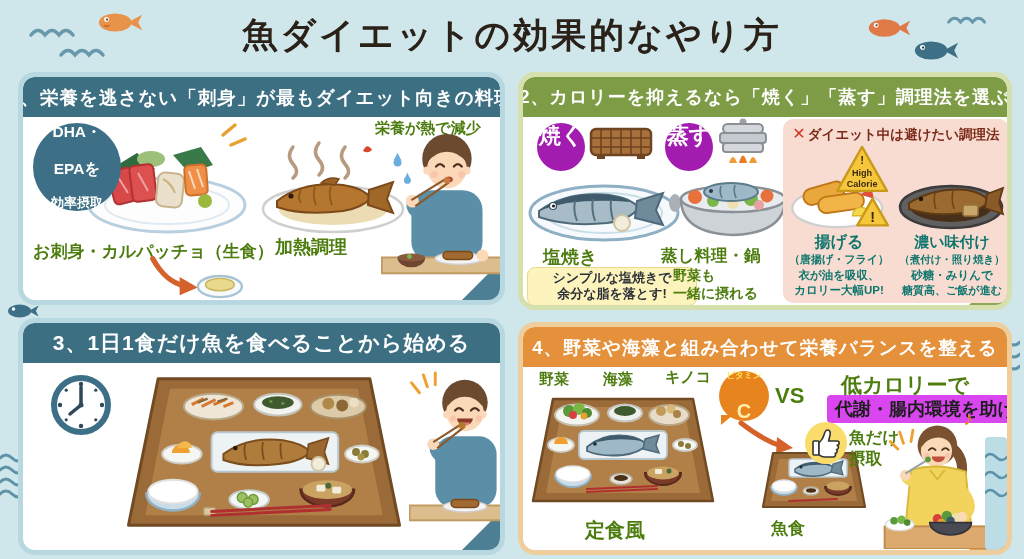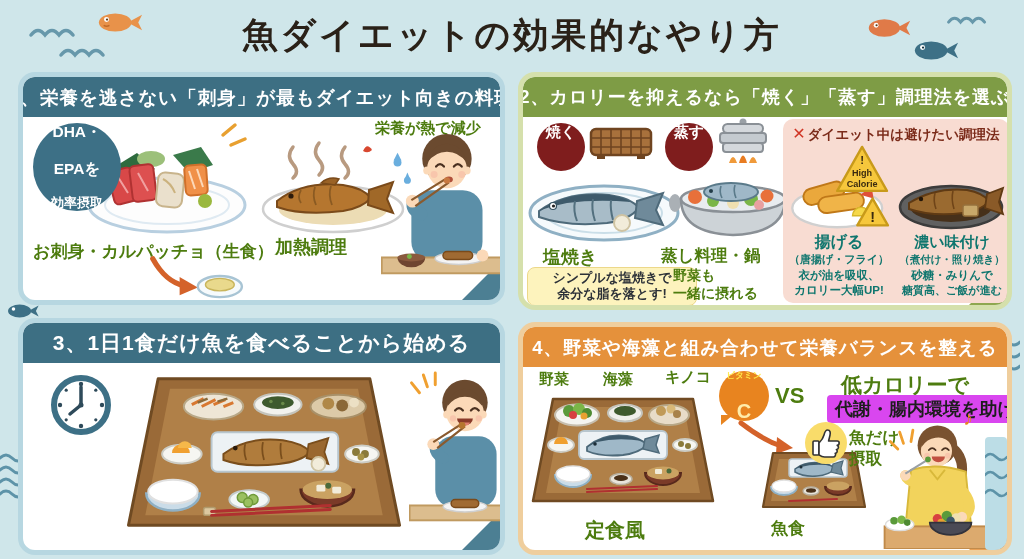--- a/index.html
+++ b/index.html
@@ -21,21 +21,21 @@
   .ph-orange{background:#e5913b;font-size:18.5px}
   .p3 .phead{font-size:21px}
   .corner{position:absolute;right:0;bottom:0;width:0;height:0;border-style:solid;
           border-width:0 0 38px 38px;border-color:transparent transparent var(--c) transparent}
   .cap{font-weight:bold;text-align:left;color:#4d7c0f}
   .circle-badge{border-radius:50%;display:flex;flex-direction:column;align-items:center;
           justify-content:space-between;color:#fff;font-weight:bold;text-align:center;line-height:1.15}
   .dha{left:10px;top:46px;width:88px;height:88px;background:#3d7086;z-index:3}
   .dha .l12{font-size:15.5px}
   .dha .l3{font-size:13px}
-  .gbadge{width:48px;height:48px;background:#7f1d1d;font-size:15px}
+  .gbadge{width:48px;height:48px;background:#a21caf;font-size:22px}
   .note-y{background:#fdf3bd;border:1px solid #ecd88a;border-radius:8px;font-weight:bold;
           text-align:center;color:#2c3138;line-height:1.25;padding:2px 3px;font-size:13px}
   .soyb{background:#fdf3bd;border:1px solid #ecd88a;border-radius:14px;font-weight:bold;
         color:#1e3a6e;font-size:15px;padding:4px 12px;white-space:nowrap}
   .avoid{left:260px;top:42px;width:226px;height:184px;background:#f8dcd2;border-radius:10px}
   .avoid-h{position:absolute;top:5px;left:0;right:0;text-align:center;font-weight:bold;
            font-size:13.5px;color:#7b2b1a;white-space:nowrap}
   .avoid-h .x{color:#d03524;font-size:16px;margin-right:2px;font-weight:900}
   .acol{position:absolute;text-align:center;font-weight:bold;color:#0f766e;line-height:1.15}
   .hl{background:#d946ef;border-radius:4px;padding:2px 8px;font-weight:bold;font-size:18px;

